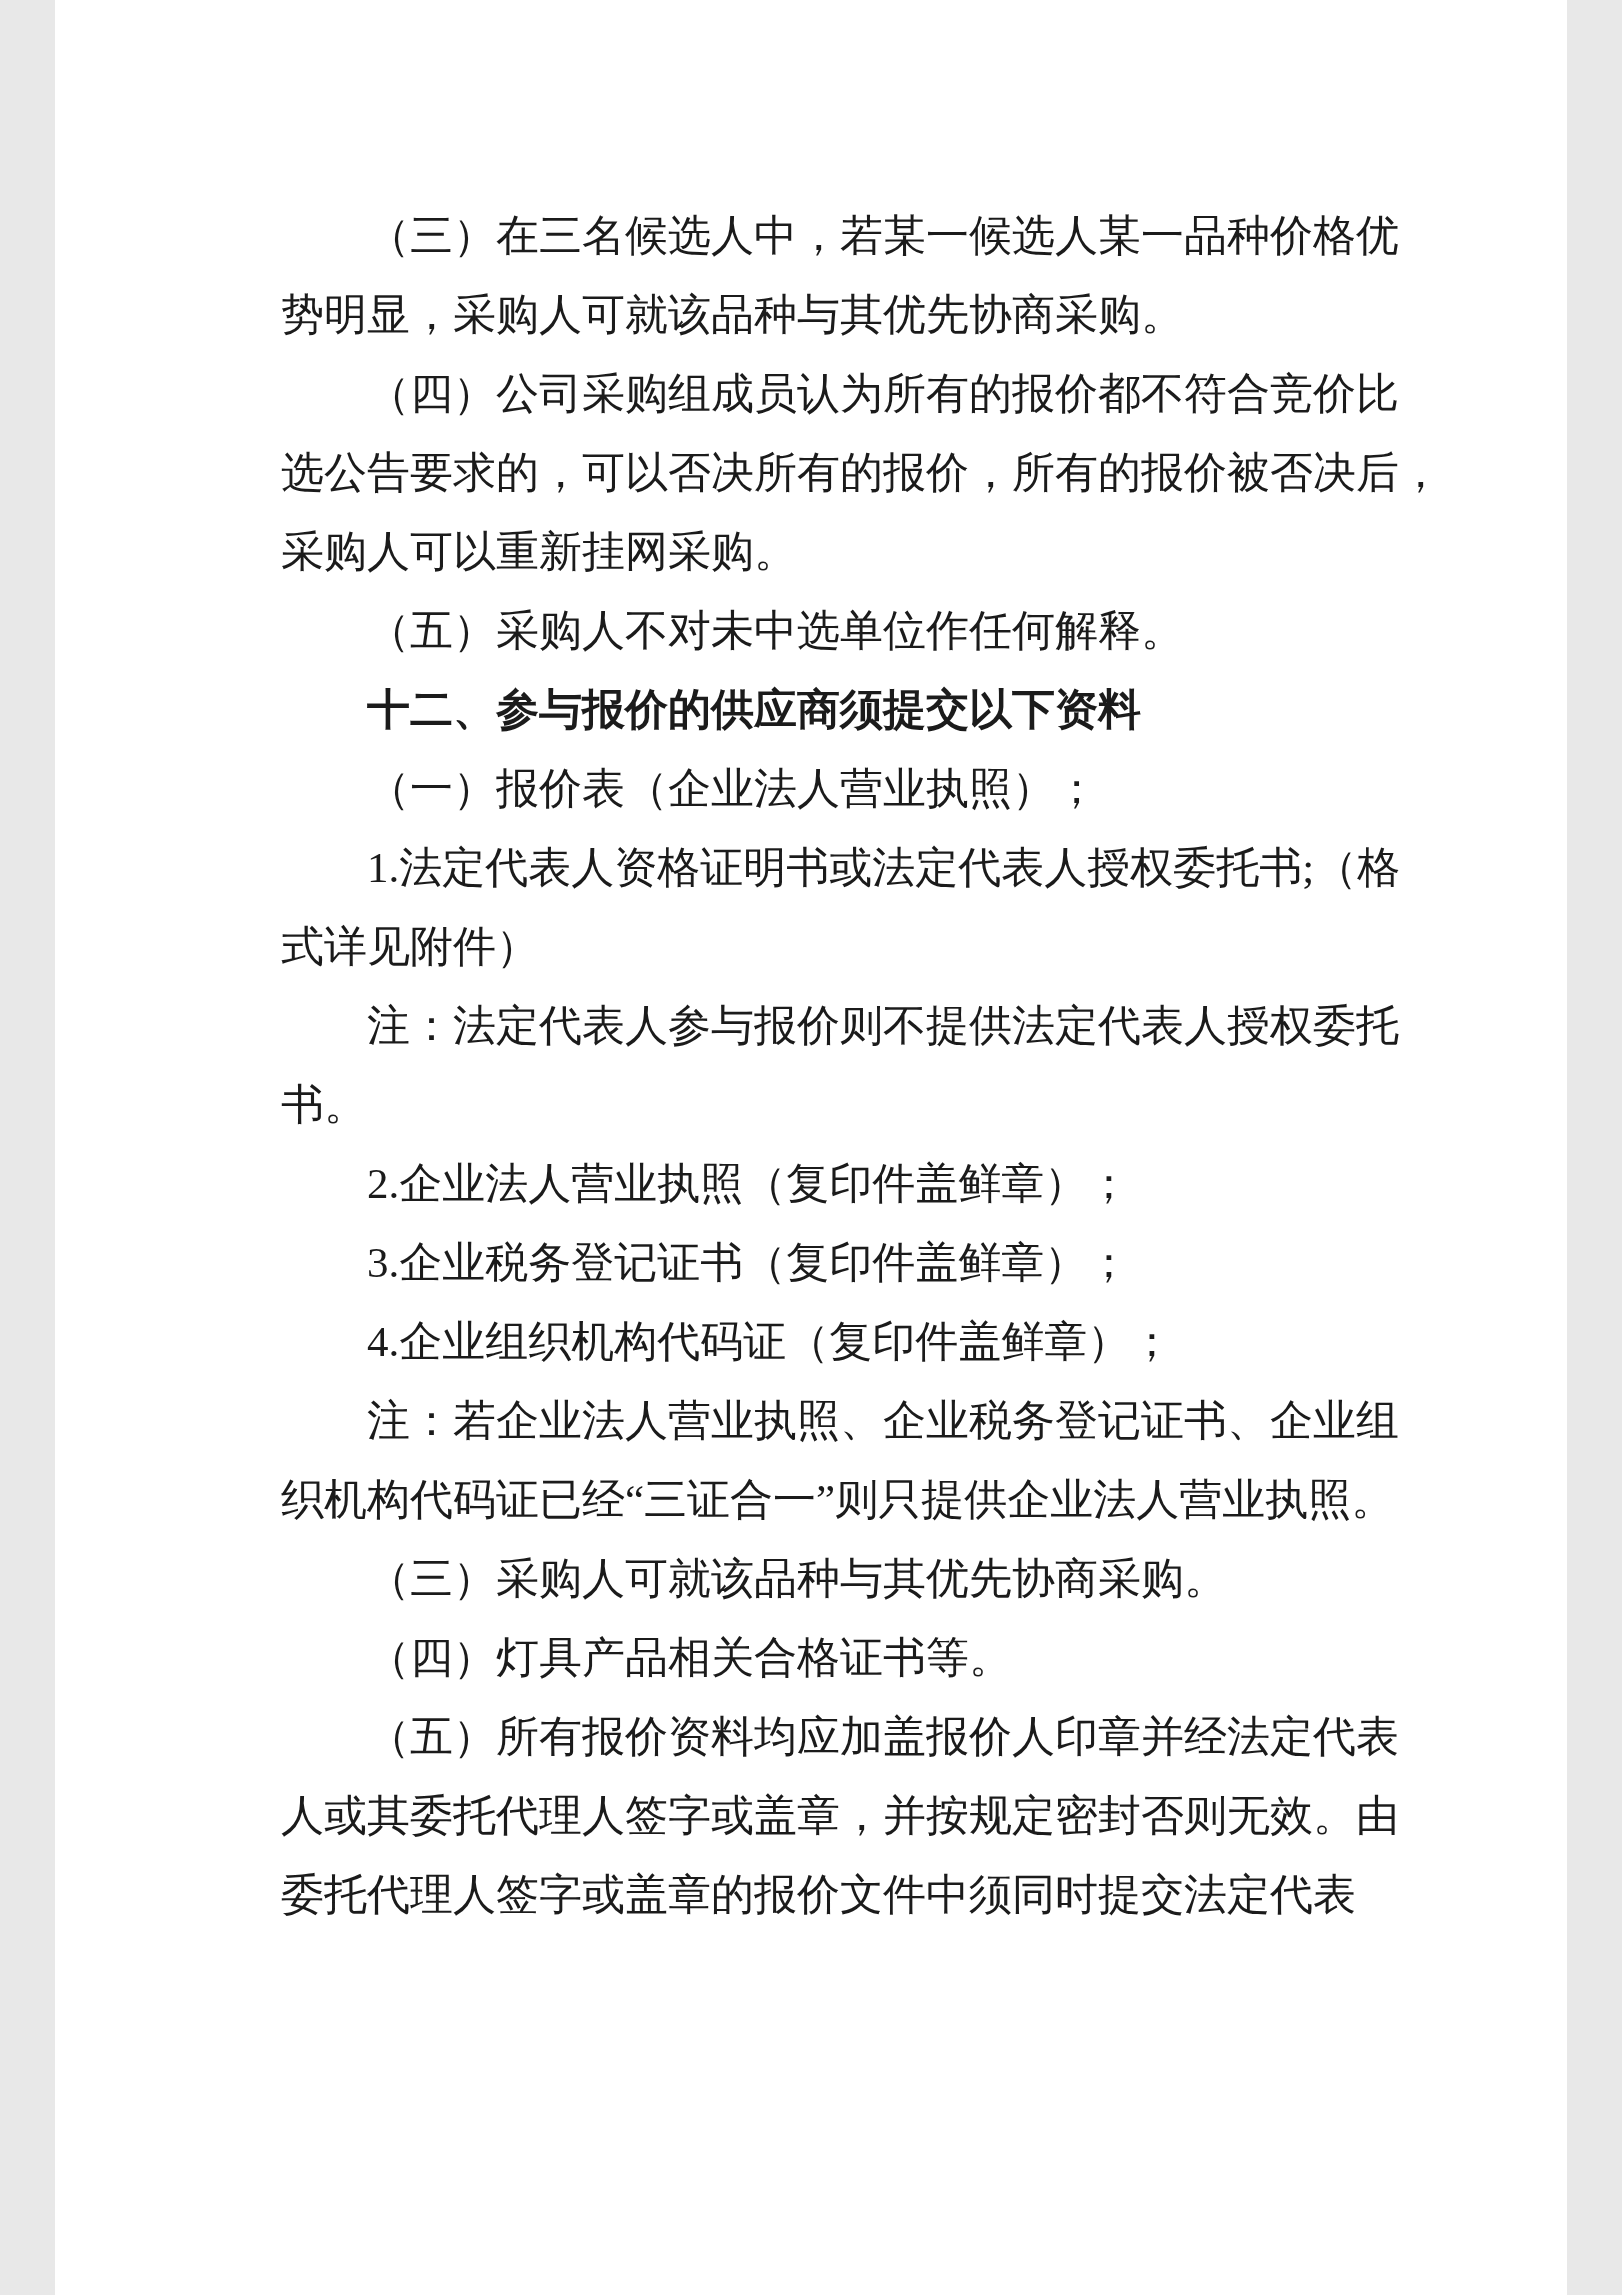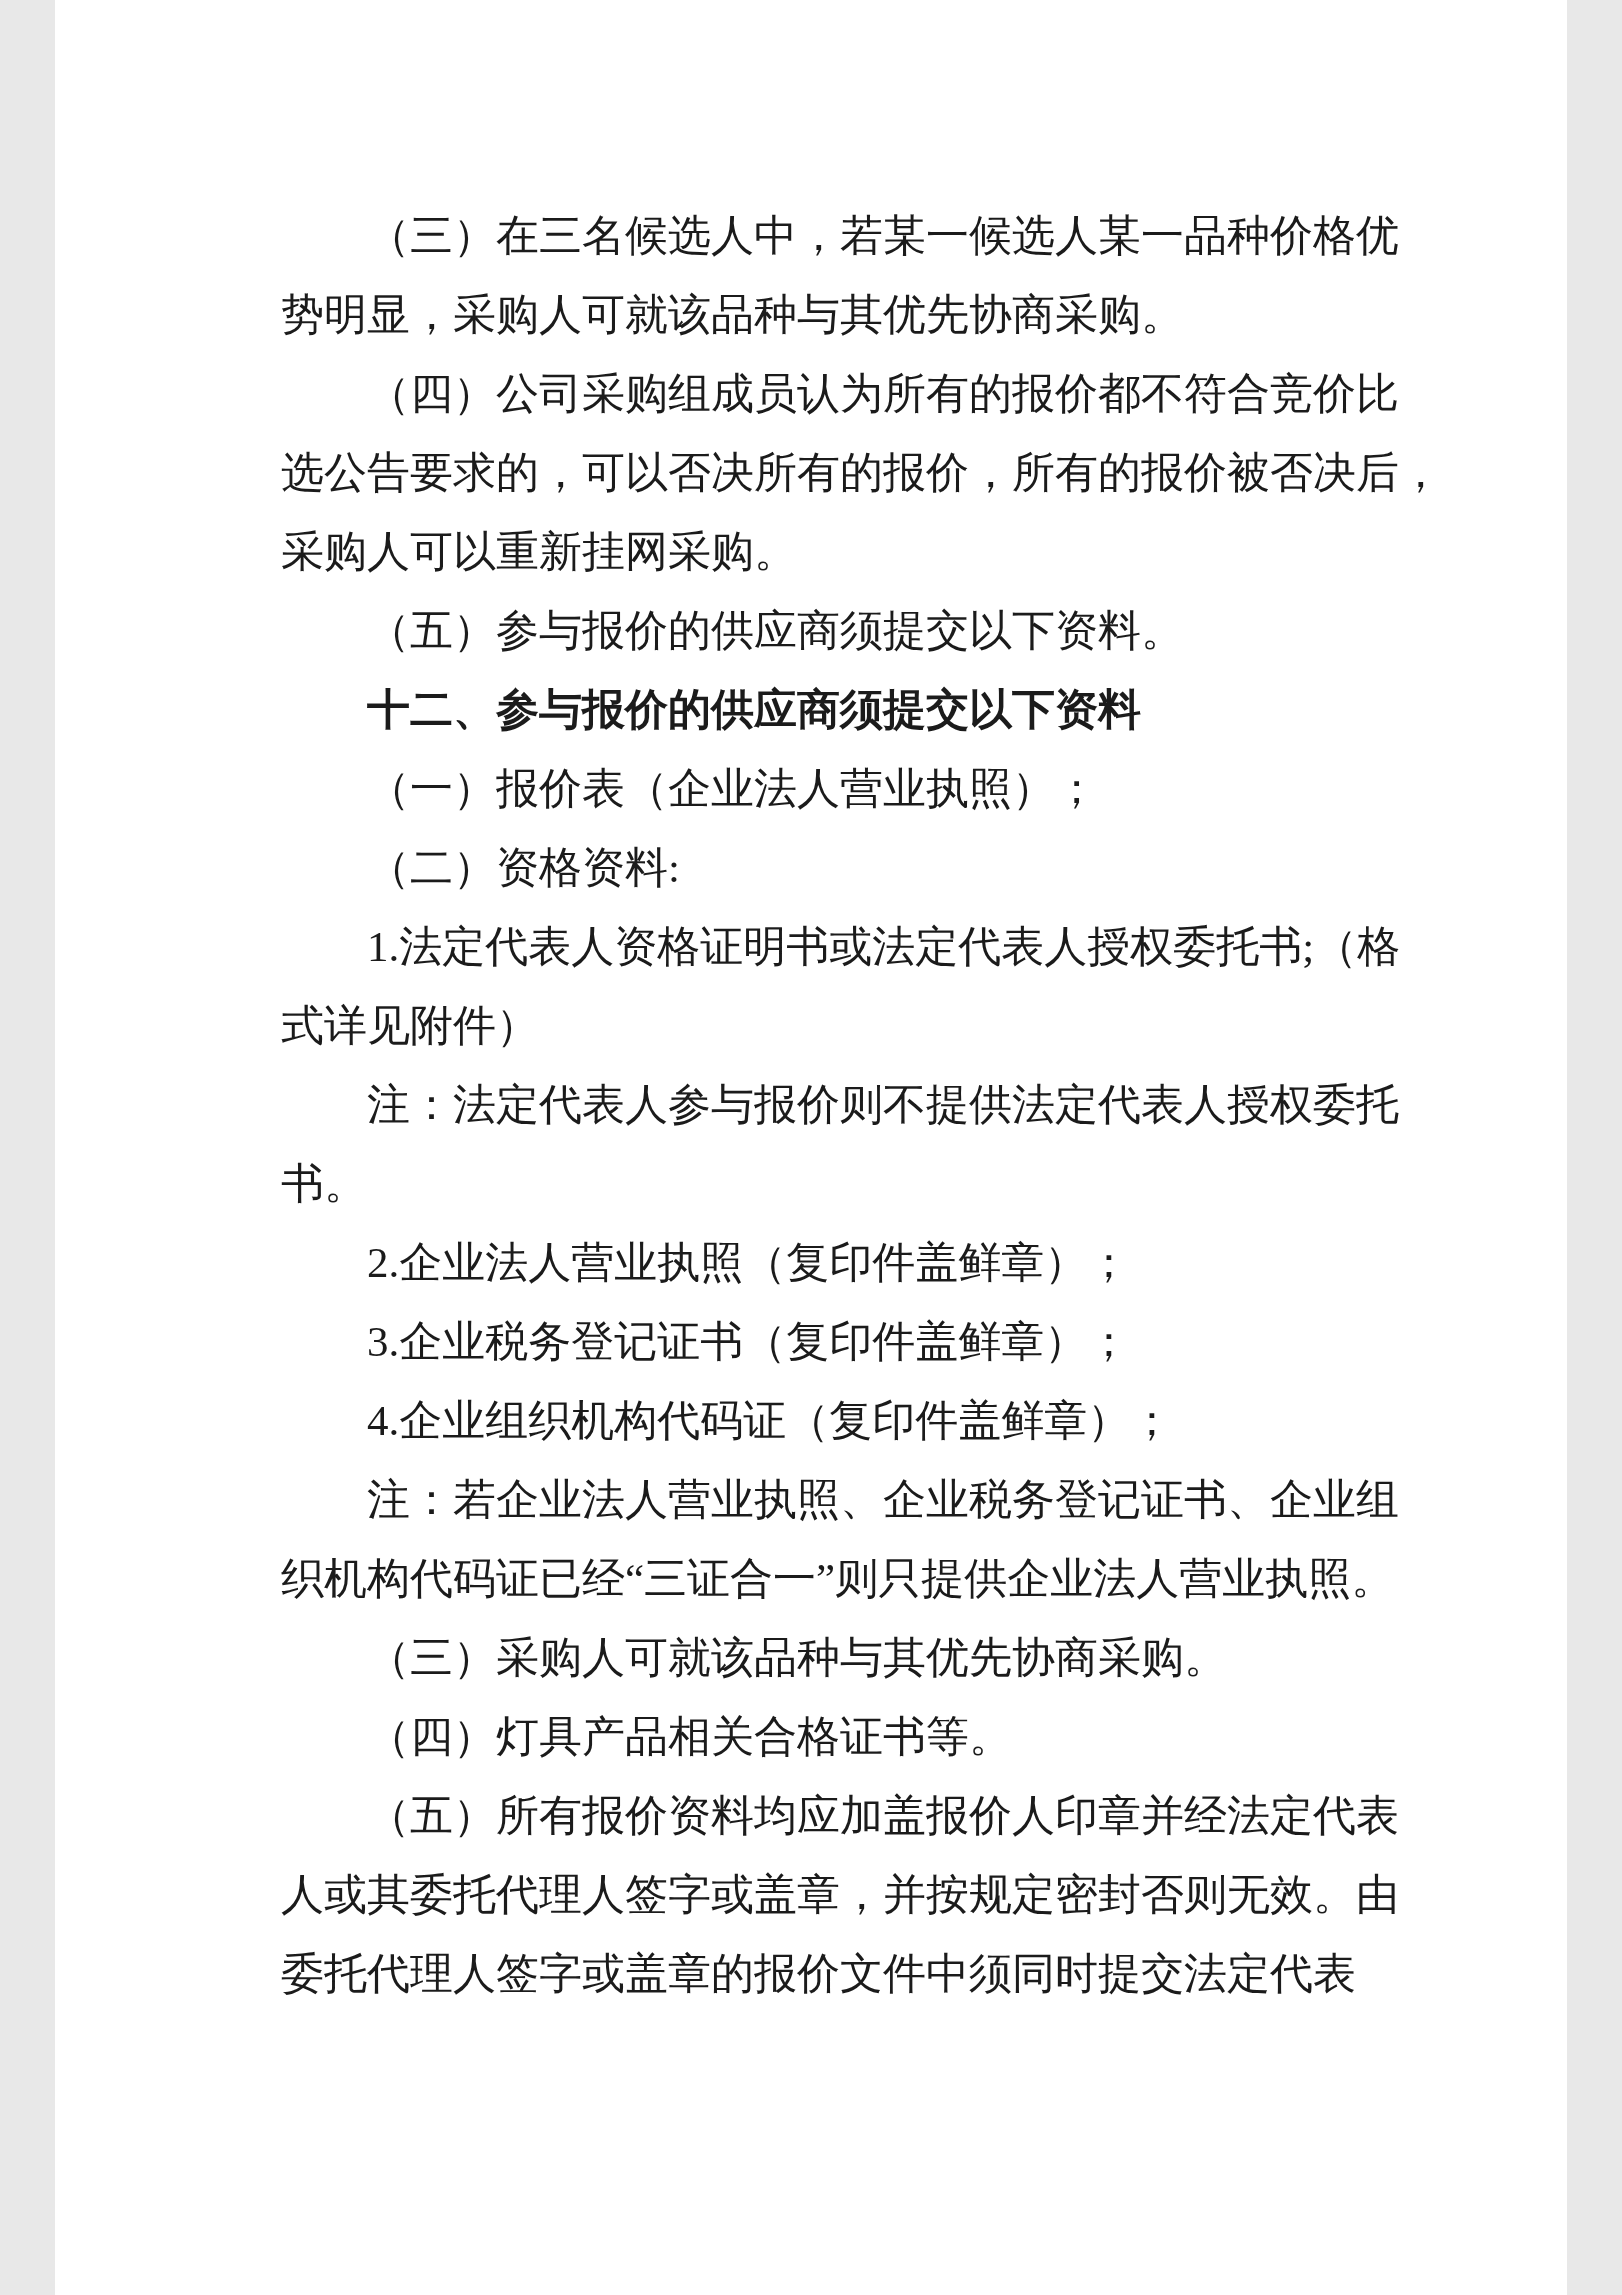--- a/index.html
+++ b/index.html
@@ -53,30 +53,27 @@
       <p class="para body">
         <span class="line">（三）在三名候选人中，若某一候选人某一品种价格优</span>
         <span class="line">势明显，采购人可就该品种与其优先协商采购。</span>
       </p>
       <p class="para body">
         <span class="line">（四）公司采购组成员认为所有的报价都不符合竞价比</span>
         <span class="line">选公告要求的，可以否决所有的报价，所有的报价被否决后，</span>
         <span class="line">采购人可以重新挂网采购。</span>
       </p>
       <p class="para body">
-        <span class="line">（五）参与报价的供应商须提交以下资料。</span>
+        <span class="line">（五）采购人不对未中选单位作任何解释。</span>
       </p>
       <p class="para heading">
         <span class="line">十二、参与报价的供应商须提交以下资料</span>
       </p>
       <p class="para body">
         <span class="line">（一）报价表（企业法人营业执照）；</span>
-      </p>
-      <p class="para body">
-        <span class="line">（二）资格资料:</span>
       </p>
       <p class="para body">
         <span class="line">1.法定代表人资格证明书或法定代表人授权委托书;（格</span>
         <span class="line">式详见附件）</span>
       </p>
       <p class="para body">
         <span class="line">注：法定代表人参与报价则不提供法定代表人授权委托</span>
         <span class="line">书。</span>
       </p>
       <p class="para body">

